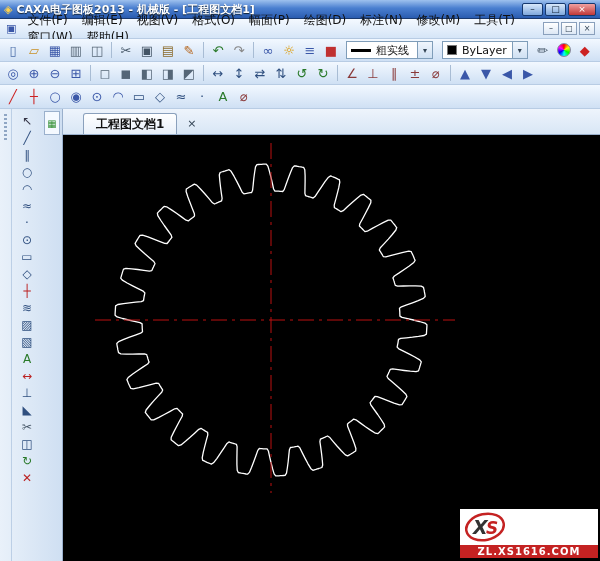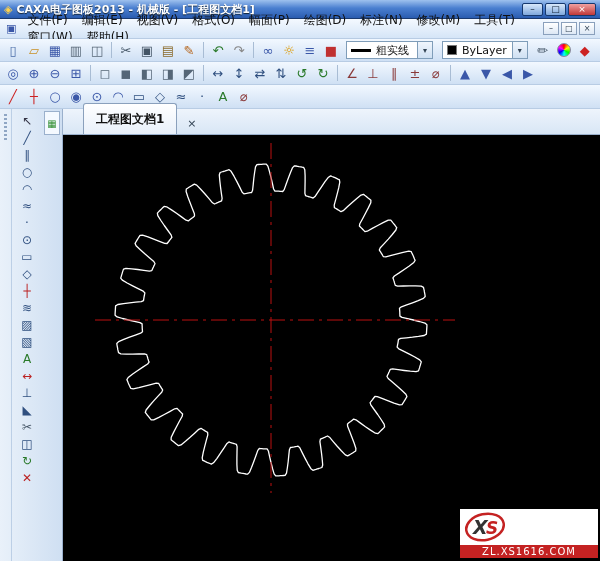--- a/index.html
+++ b/index.html
@@ -73,38 +73,38 @@
     justify-content:center; font-size:12px; border:1px solid transparent; }
   .mini-tab { position:absolute; right:2px; top:2px; width:16px; height:24px;
     border:1px solid #9ab0cc; background:#f4f9ff; display:flex;
     align-items:center; justify-content:center; font-size:10px; color:#2a8a2a; }
 
   .canvas-col { flex:1; display:flex; flex-direction:column; min-width:0; }
   .tabbar { height:26px; flex:0 0 26px;
     background:linear-gradient(#eef4fc,#d8e6f5);
     border-bottom:1px solid #9ab0cc;
     display:flex; align-items:flex-end; padding-left:20px; }
-  .doc-tab { height:31px; display:flex; align-items:center; padding:0 12px;
+  .doc-tab { height:21px; display:flex; align-items:center; padding:0 12px;
     background:linear-gradient(#ffffff,#e8f0fa); border:1px solid #8aa0bc;
     border-bottom:none; border-radius:3px 3px 0 0; font-size:12px;
     font-weight:bold; color:#111; }
   .tab-close { margin-left:6px; margin-bottom:4px; font-size:11px; color:#345;
     padding:0 4px; }
 
   .canvas { flex:1; background:#000; position:relative; overflow:hidden; }
   .canvas svg.draw { position:absolute; inset:0; width:100%; height:100%; }
 
   
   .watermark { position:absolute; right:2px; bottom:3px; width:138px; }
   .wm-top { background:#fff; display:flex; align-items:center; gap:3px;
     padding:2px 4px; }
   .wm-logo { width:42px; height:32px; flex:0 0 42px; }
   .wm-brand { color:#c42222; font-size:22px; font-weight:bold;
     letter-spacing:2px; white-space:nowrap; }
-  .wm-url { background:#c42222; color:#fff; font-size:10px; font-weight:normal;
+  .wm-url { background:#c42222; color:#fff; font-size:10px; font-weight:bold;
     text-align:center; padding:1px 8px; letter-spacing:1px; }
 </style>
 </head>
 <body>
 
 <div class="app">
 
   <div class="titlebar">
     <span class="app-icon">◈</span>
     <span class="title-text">CAXA电子图板2013 - 机械版 - [工程图文档1]</span>

